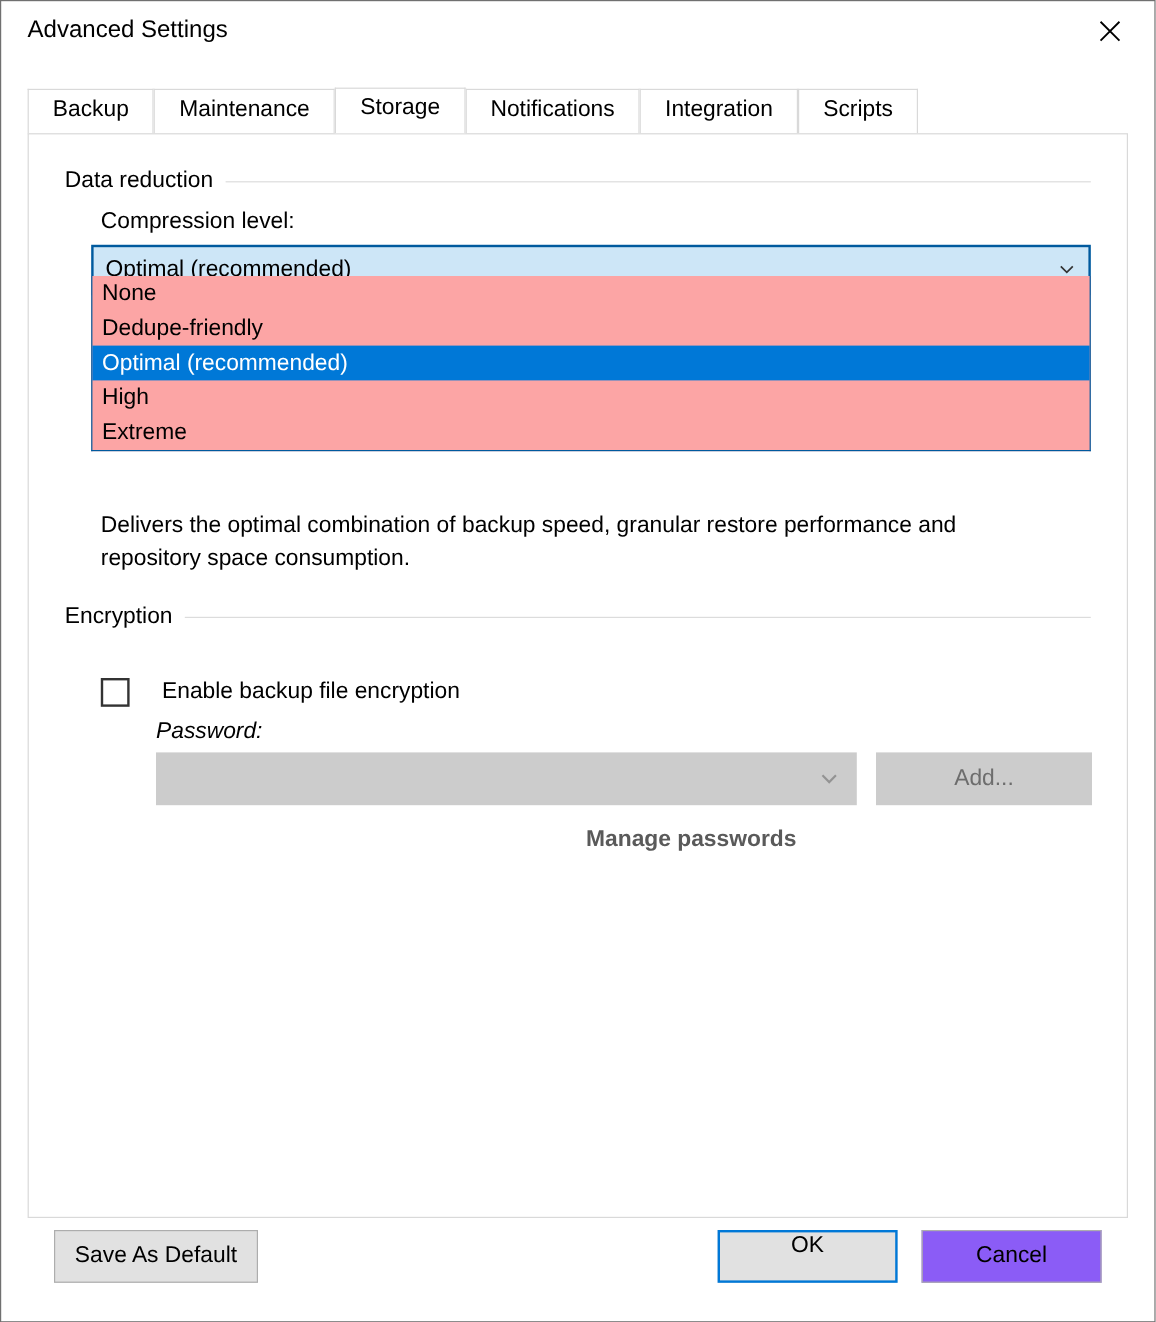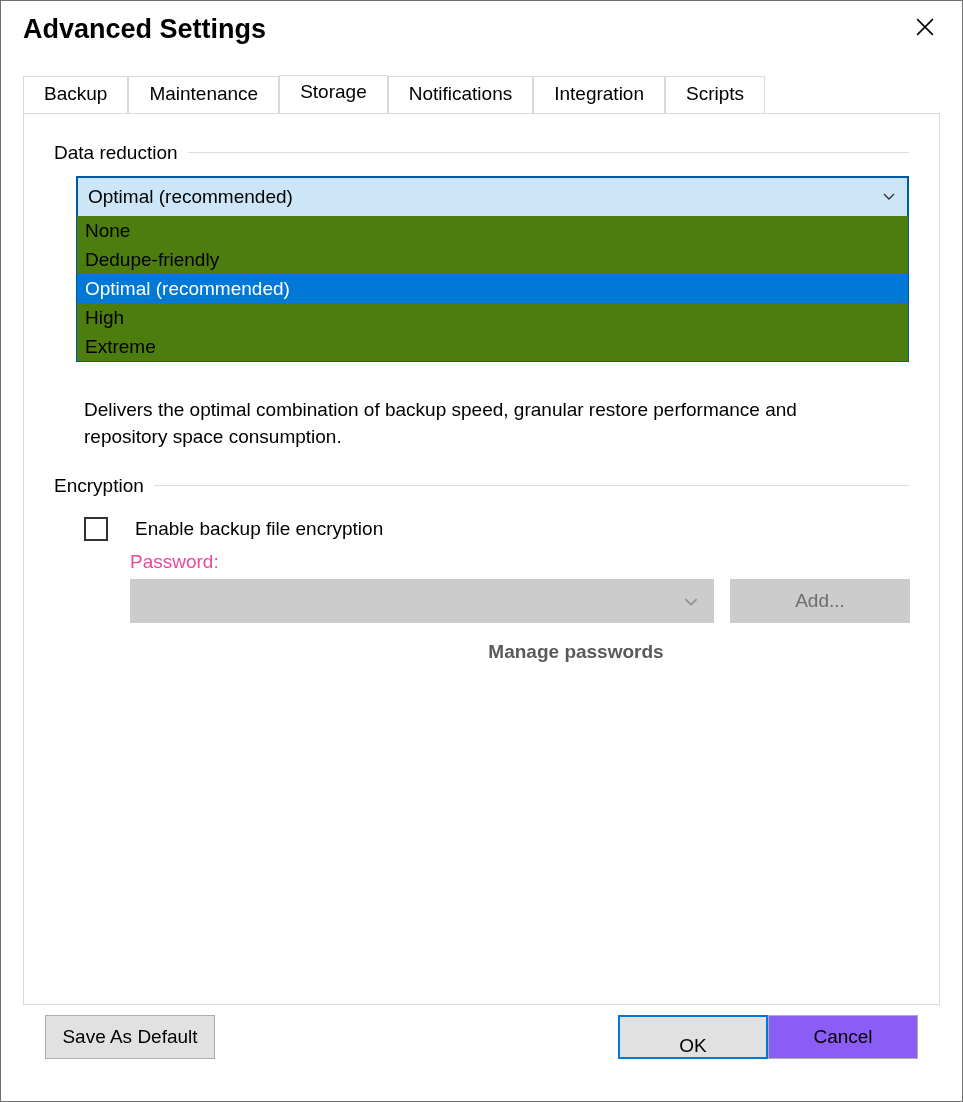--- a/index.html
+++ b/index.html
@@ -22,23 +22,22 @@
     display: flex;
     flex-direction: column;
   }
   .titlebar {
     display: flex;
     justify-content: space-between;
     align-items: flex-start;
     padding: 10px 14px 4px 22px;
   }
   .title {
-    font-size: 27px;
+    font-size: 20px;
     line-height: 1.4;
-    font-weight: bold;
   }
   .close-btn {
     width: 46px;
     height: 36px;
     display: flex;
     align-items: center;
     justify-content: center;
     font-size: 21px;
     color: #000;
     cursor: default;
@@ -125,24 +124,24 @@
     top: 50%;
     transform: translateY(-50%);
     width: 16px; height: 16px;
     display:flex; align-items:center; justify-content:center;
   }
   .combo .chev svg { width: 12px; height: 8px; }
 
   .combo-list {
     position: absolute;
     left: 0; right: 0;
-    top: 40px;
+    top: 26px;
     border: 1px solid #005a9e;
     border-top: none;
-    background: #4d7c0f;
+    background: #fca5a5;
     z-index: 10;
   }
   .combo-option {
     padding: 0px 8px;
     line-height: 29px;
     cursor: default;
   }
   .combo-option.selected {
     background: #0078d7;
     color: #fff;
@@ -162,23 +161,24 @@
     margin-left: 30px;
     margin-top: 4px;
   }
   .checkbox {
     width: 24px; height: 24px;
     border: 2px solid #333;
     background: #fff;
   }
   .pw-label {
     margin-left: 76px;
-    color: #ec4899;
+    color: #000000;
     margin-top: 10px;
     margin-bottom: 6px;
+    font-style: italic;
   }
   .pw-row {
     display: flex;
     align-items: center;
     gap: 16px;
     margin-left: 76px;
   }
   .pw-select {
     flex: 0 0 584px;
     height: 44px;
@@ -219,38 +219,39 @@
     margin-left:76px;
     width:780px;
     margin-top:18px;
   }
   .mp-wrap .mp-link{margin-left:112px;font-weight:bold;}
 
   .footer {
     margin-top: auto;
     display:flex;
     align-items:center;
-    padding: 0 22px 42px 22px;
+    padding: 0 22px 32px 22px;
+    gap: 20px;
   }
   .footer .spacer { flex:1; }
   .btn-def {
     height: 44px;
     min-width: 170px;
     border: 1px solid #adadad;
     background: #e1e1e1;
     display:flex; align-items:center; justify-content:center;
     font-size: 19px;
     padding: 0 14px;
   }
   .btn-ok {
     height: 44px;
     min-width: 150px;
     border: 2px solid #0078d7;
     background: #e1e1e1;
-    display:flex; align-items:flex-end; justify-content:center;
+    display:flex; align-items:flex-start; justify-content:center;
     font-size: 19px;
   }
   .btn-cancel {
     height: 44px;
     min-width: 150px;
     border: 1px solid #adadad;
     background: #8b5cf6;
     display:flex; align-items:center; justify-content:center;
     font-size: 19px;
   }
@@ -281,20 +282,21 @@
     </div>
 
     <div class="tab-panel">
       <div class="tab-body">
 
         <div class="group-label-row">
           <span class="group-label">Data reduction</span>
           <span class="group-line"></span>
         </div>
 
+        <div class="field-label">Compression level:</div>
 
         <div class="combo-wrap">
           <div class="combo">
             <span>Optimal (recommended)</span>
             <span class="chev">
               <svg viewBox="0 0 12 8">
                   <path d="M1 1 L6 6 L11 1" stroke="#333" stroke-width="1.4" fill="none"></path>
                 </svg>
             </span>
           </div>
@@ -307,21 +309,21 @@
           </div>
         </div>
 
         <div class="desc">Delivers the optimal combination of backup speed, granular restore performance and repository space consumption.</div>
 
         <div class="group-label-row" style="margin-top:24px;">
           <span class="group-label">Encryption</span>
           <span class="group-line"></span>
         </div>
 
-        <div class="check-row" style="margin-top:8px;gap:27px;">
+        <div class="check-row" style="margin-top:28px;gap:27px;">
           <div class="checkbox"></div>
           <span>Enable backup file encryption</span>
         </div>
 
         <div class="pw-label">Password:</div>
 
         <div class="pw-row">
           <div class="pw-select">
             <span class="chev">
               <svg viewBox="0 0 12 8">

